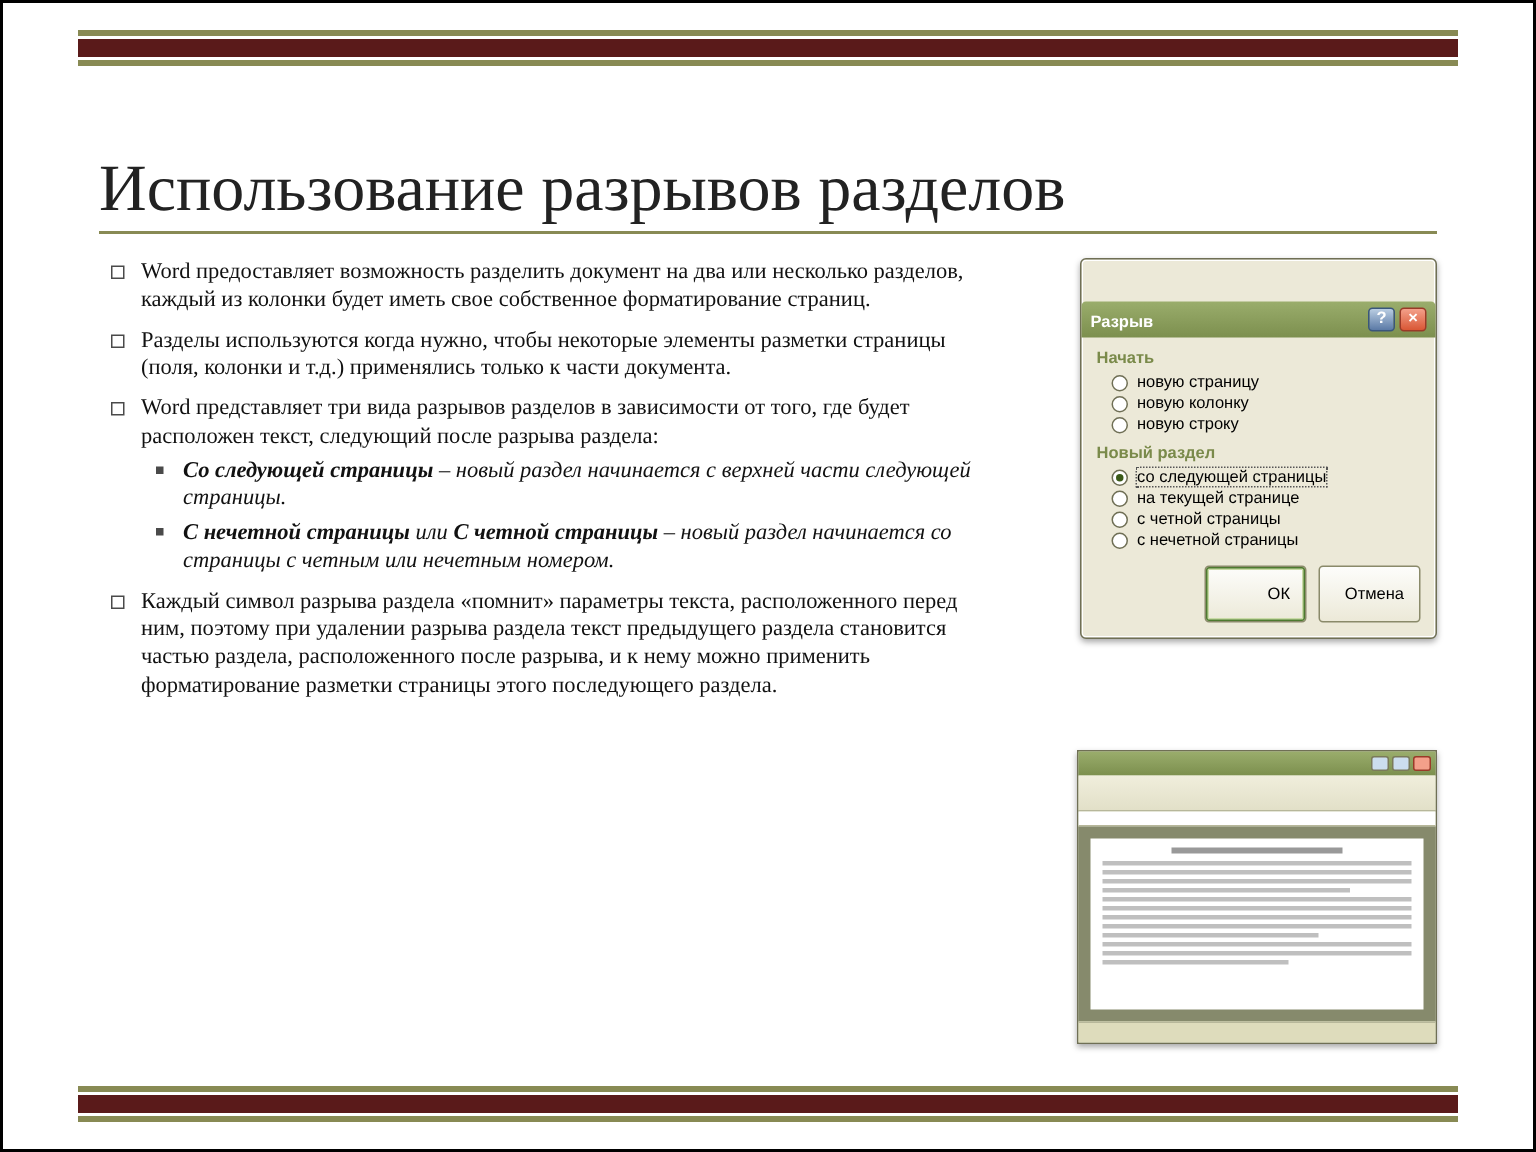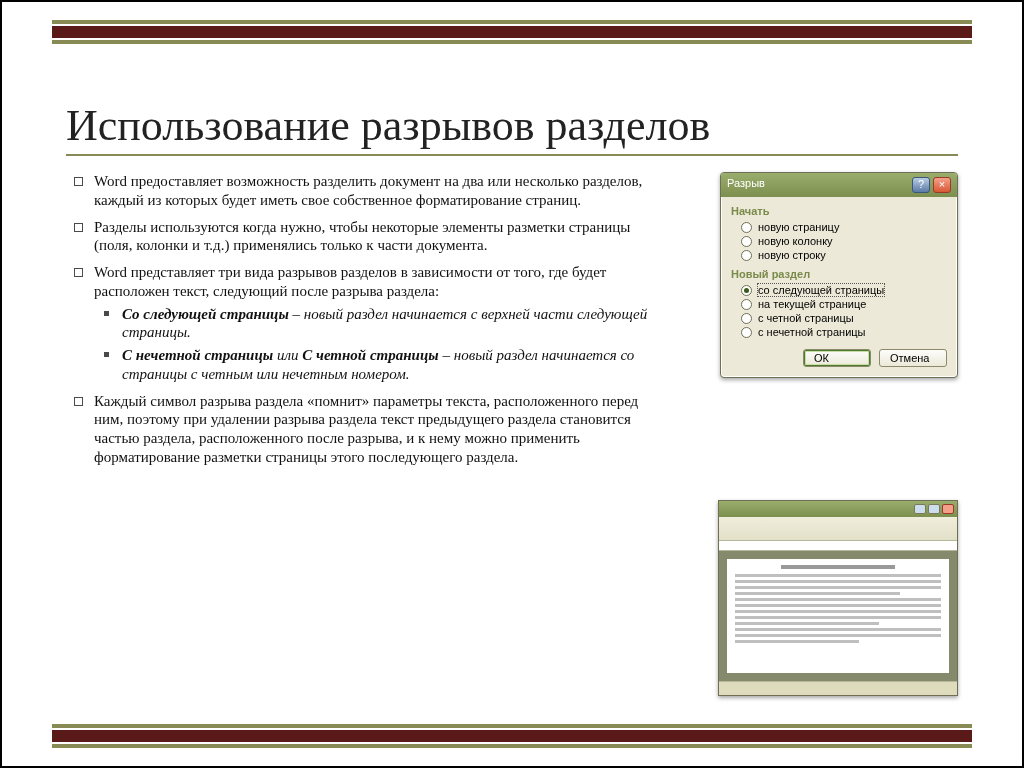--- a/index.html
+++ b/index.html
@@ -97,25 +97,26 @@
     box-shadow: 0 2px 4px rgba(0,0,0,.35), inset 0 0 0 1px #fff;
     font-family: Tahoma, Arial, sans-serif;
     font-size: 11px;
     color: #000;
     width: 238px;
     align-self: flex-end;
   }
   .dlg-title {
     background: linear-gradient(#9aad6c, #7c8f4e);
     color: #fff;
-    font-weight: normal;
+    font-weight: bold;
     padding: 4px 6px;
     border-radius: 3px 3px 0 0;
     display: flex;
-    align-items: flex-start;
+    align-items: flex-end;
+    margin-top: 28px;
   }
   .dlg-title span.t { flex: 1; }
   .dlg-btn {
     width: 18px; height: 16px;
     background: linear-gradient(#f3a08a,#d95735);
     border: 1px solid #9a3a28;
     border-radius: 3px;
     margin-left: 3px;
     color: #fff;
     font-size: 11px;
@@ -156,25 +157,25 @@
     outline: 1px dotted #555;
     outline-offset: 0;
   }
   .rlabel { }
   .dlg-buttons {
     display: flex; justify-content: flex-end; gap: 8px;
     margin-top: 10px;
   }
   .wbtn {
     min-width: 68px;
-    padding: 2px 10px;
+    padding: 12px 10px;
     background: linear-gradient(#fdfdfb,#ece9d8);
     border: 1px solid #8a8a6a;
     border-radius: 3px;
-    text-align: left;
+    text-align: right;
     cursor: default;
   }
   .wbtn.default { box-shadow: 0 0 0 1px #4d7a2f inset, 0 0 0 2px #c9dba6 inset; }
 
   
   .mockwin {
     width: 240px;
     background: #dce3c8;
     border: 1px solid #6f6f55;
     box-shadow: 0 2px 4px rgba(0,0,0,.35);
@@ -213,21 +214,21 @@
     <div class="olive-line"></div>
   </div>
 
   <h1 class="title">Использование разрывов разделов</h1>
   <div class="title-rule"></div>
 
   <div class="content">
     <div class="text-col">
       <ul class="lvl1">
         <li>
-          <span>Word предоставляет возможность разделить документ на два или несколько разделов, каждый из которых будет иметь свое собственное форматирование страниц.</span>
+          <span>Word предоставляет возможность разделить документ на два или несколько разделов, каждый из колонки будет иметь свое собственное форматирование страниц.</span>
         </li>
         <li>
           <span>Разделы используются когда нужно, чтобы некоторые элементы разметки страницы (поля, колонки и т.д.) применялись только к части документа.</span>
         </li>
         <li>
           <span>Word представляет три вида разрывов разделов в зависимости от того, где будет расположен текст, следующий после разрыва раздела:</span>
           <ul class="lvl2">
             <li>
               <span class="b">Со следующей страницы</span><span> – новый раздел начинается с верхней части следующей страницы.</span>
             </li>

